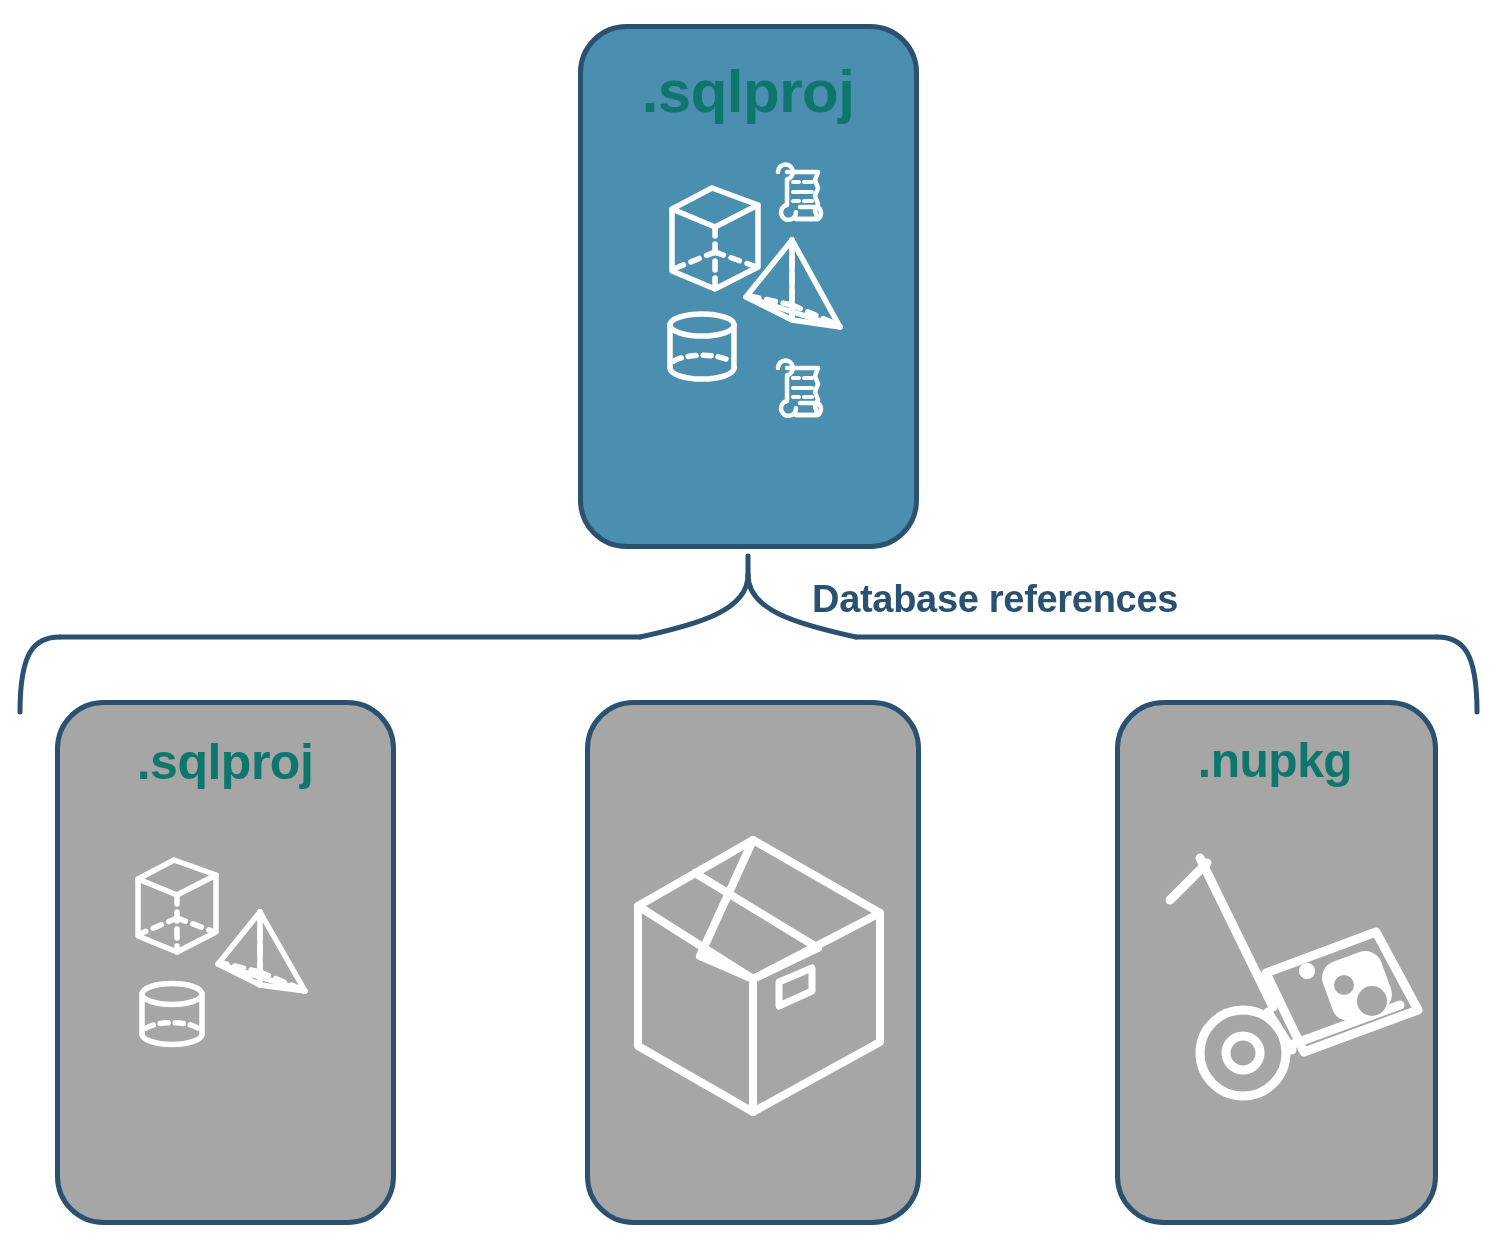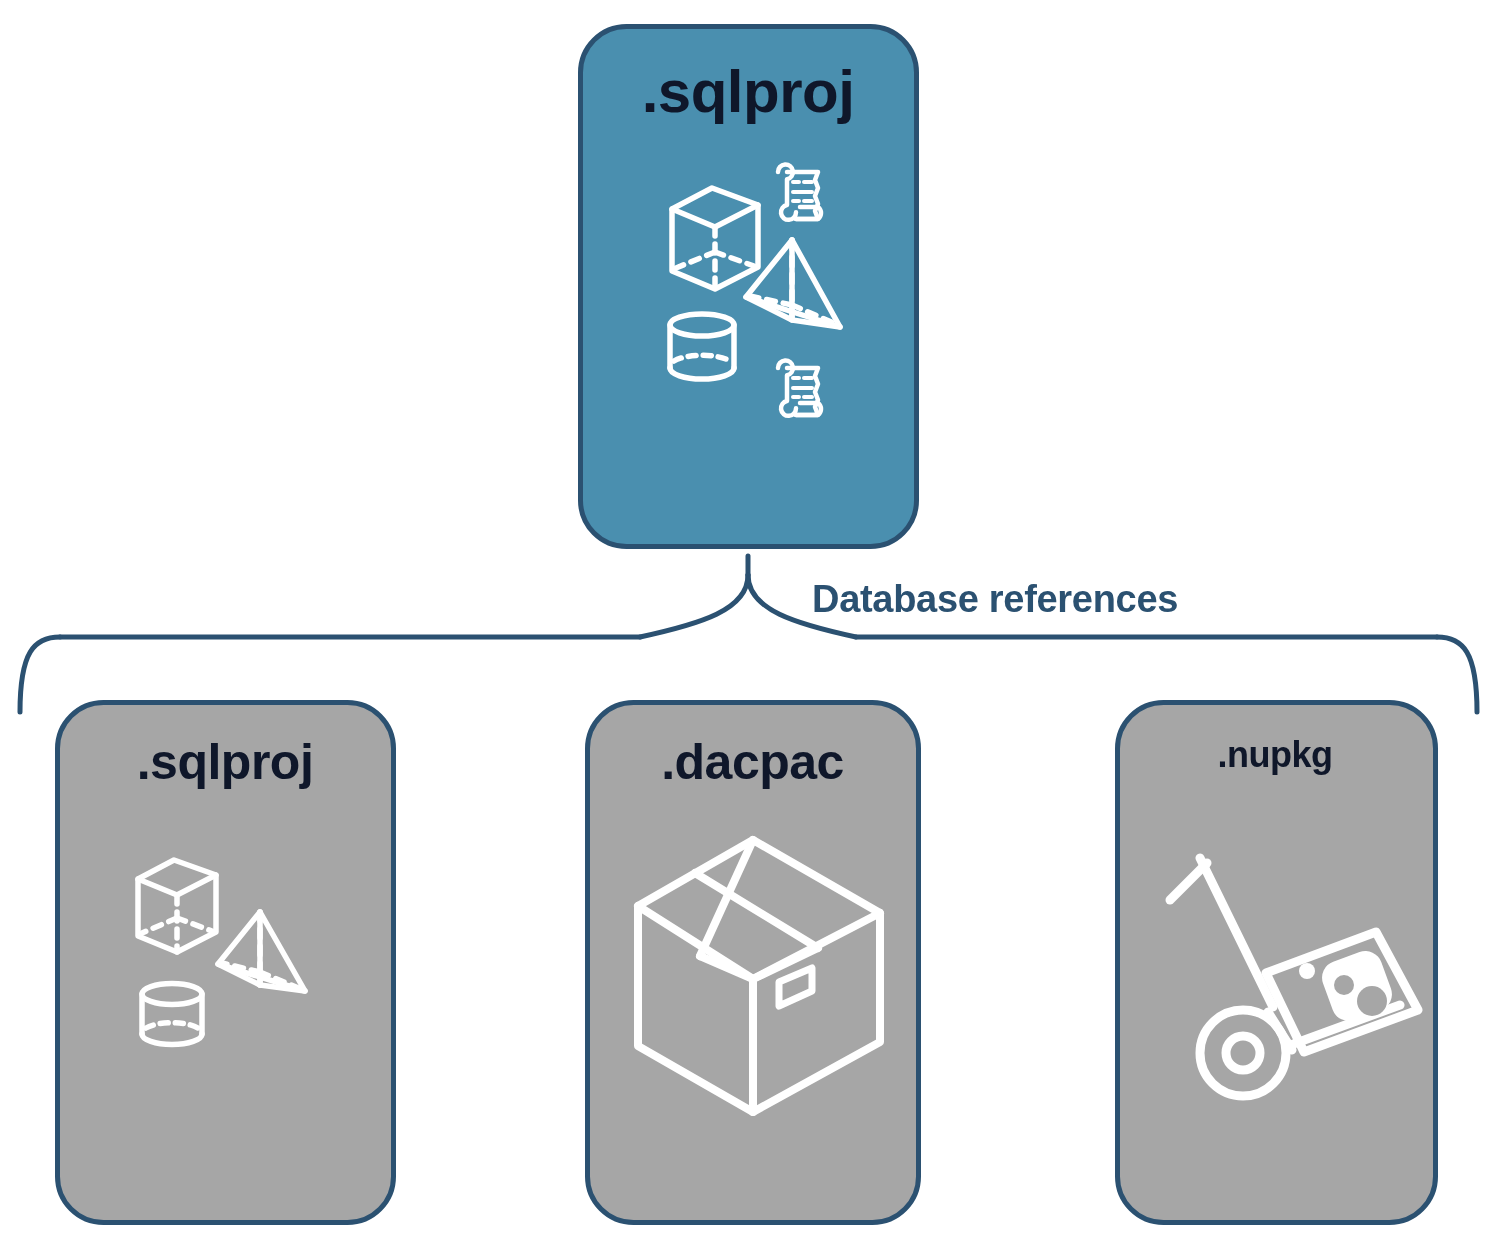--- a/index.html
+++ b/index.html
@@ -22,21 +22,21 @@
   #diagram-svg {
     position: absolute;
     left: 0;
     top: 0;
     width: 1500px;
     height: 1250px;
   }
   .node-label {
     position: absolute;
     text-align: center;
-    color: #0f172a;
+    color: #0f766e;
     font-weight: bold;
     font-family: "Liberation Sans", sans-serif;
     letter-spacing: -0.5px;
     white-space: nowrap;
     line-height: 1;
   }
   #label-root {
     left: 578px;
     top: 62px;
     width: 340px;
@@ -51,21 +51,21 @@
   #label-dacpac {
     left: 585px;
     top: 737px;
     width: 335px;
     font-size: 50px;
   }
   #label-nupkg {
     left: 1115px;
     top: 737px;
     width: 320px;
-    font-size: 36px;
+    font-size: 48px;
   }
   #connector-label {
     position: absolute;
     left: 812px;
     top: 578px;
     font-size: 38px;
     font-weight: bold;
     color: #2B5171;
     white-space: nowrap;
     font-family: "Liberation Sans", sans-serif;
@@ -223,17 +223,16 @@
       </g>
     </g>
   </svg>
 
   <div class="node-label" id="label-root">.sqlproj</div>
 
   <div id="connector-label">Database references</div>
 
   <div class="node-label" id="label-sqlproj-child">.sqlproj</div>
 
-  <div class="node-label" id="label-dacpac">.dacpac</div>
 
   <div class="node-label" id="label-nupkg">.nupkg</div>
 
 </div>
 
 </body></html>

